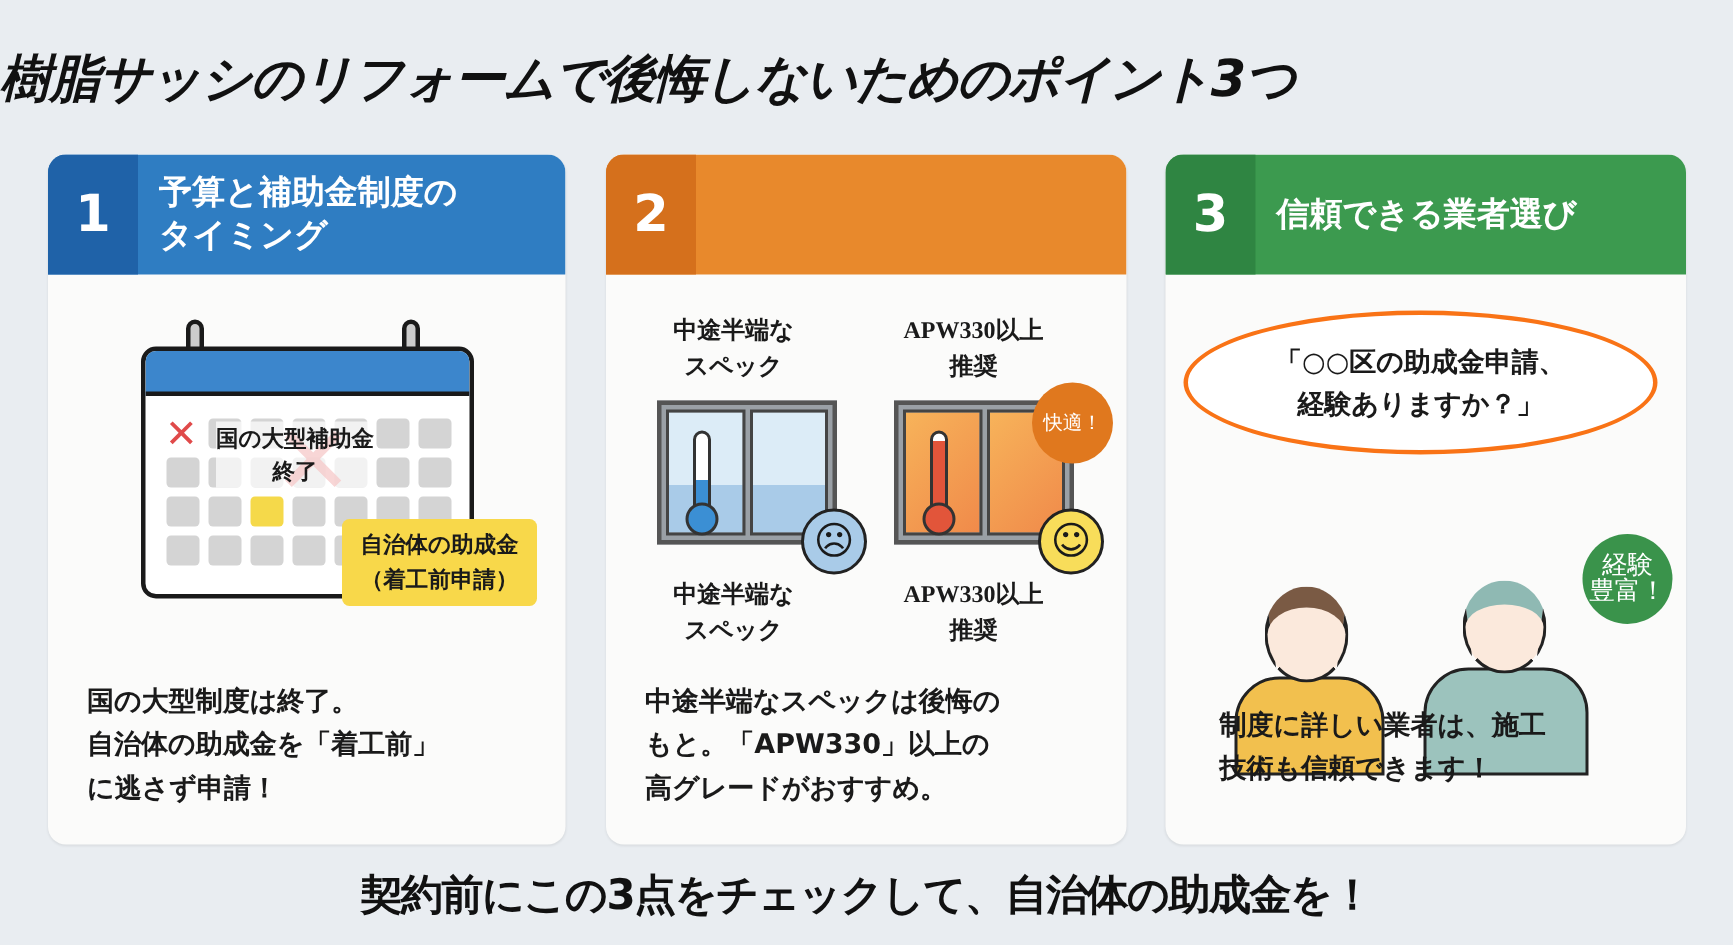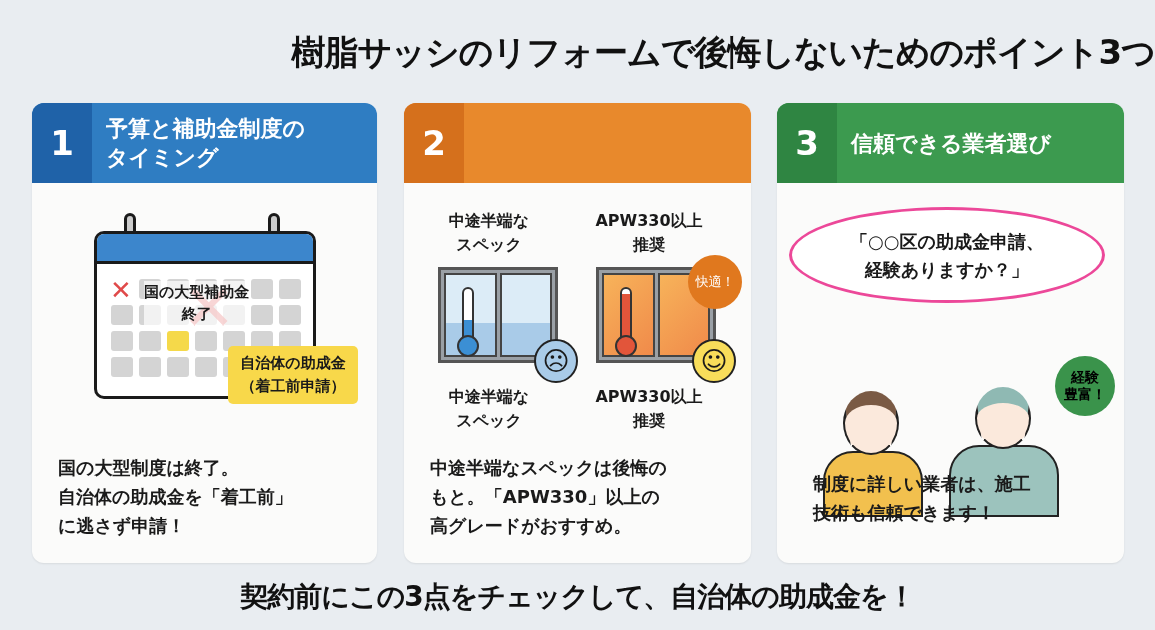--- a/index.html
+++ b/index.html
@@ -5,22 +5,23 @@
   * { box-sizing: border-box; margin: 0; padding: 0; }
   html, body { width: 1155px; height: 630px; overflow: hidden; }
   body {
     background: #e9edf1;
     font-family: "DejaVu Sans", "Liberation Sans", sans-serif;
     color: #1a1a1a;
     position: relative;
   }
   .title {
     position: absolute; left: 0; top: 30px; width: 1155px;
-    text-align: right; font-size: 34px; font-weight: bold; letter-spacing: -1px;
+    text-align: left; font-size: 34px; font-weight: bold; letter-spacing: -1px;
     color: #111;
+    font-style: italic;
   }
   .footer {
     position: absolute; left: 0; top: 578px; width: 1155px;
     text-align: center; font-size: 28px; font-weight: bold; letter-spacing: -1px;
     color: #111;
   }
   .card {
     position: absolute; top: 103px; height: 460px;
     background: #fbfbfa; border-radius: 12px; overflow: hidden;
     box-shadow: 0 1px 2px rgba(0,0,0,0.08);
@@ -57,21 +58,21 @@
   .xmark { position: absolute; color: #e04a4a; font-weight: bold; }
   .yellow-tag {
     position: absolute; left: 196px; top: 243px; width: 130px; height: 58px;
     background: #f8d84a; border-radius: 5px; font-size: 15px; font-weight: bold;
     text-align: center; line-height: 23px; padding-top: 6px; white-space: pre-line;
   }
   
   .c2 { left: 404px; width: 347px; }
   .c2 .card-header { background: #e8892c; }
   .c2 .num { background: #d5701c; }
-  .spec { position: absolute; font-size: 16px; font-weight: bold; text-align: center; line-height: 24px; white-space: pre-line; width: 130px; }
+  .spec { position: absolute; font-size: 16px; font-weight: bold; text-align: center; line-height: 24px; white-space: pre-line; width: 130px; font-family: Liberation Serif, serif; }
   .window {
     position: absolute; top: 164px; width: 120px; height: 96px; border: 3px solid #555;
     background: #9aa0a6; display: flex; gap: 3px; padding: 3px;
   }
   .pane { flex: 1; border: 2px solid #444; position: relative; }
   .cold .pane { background: linear-gradient(#dcecf7 60%, #a9cbe8 60%); }
   .warm .pane { background: linear-gradient(135deg, #f7b35a, #f08a4a); }
   .thermo { position: absolute; left: 16px; top: 12px; width: 12px; height: 56px; border: 2px solid #333; border-radius: 6px; background: #fff; }
   .bulb { position: absolute; left: 11px; top: 60px; width: 22px; height: 22px; border-radius: 50%; border: 2px solid #333; }
   .face {
@@ -82,30 +83,30 @@
     position: absolute; left: 284px; top: 152px; width: 54px; height: 54px; border-radius: 50%;
     background: #e0781e; color: #fff; font-size: 13px; font-weight: normal;
     display: flex; align-items: center; justify-content: center;
   }
   
   .c3 { left: 777px; width: 347px; }
   .c3 .card-header { background: #3c9a4f; }
   .c3 .num { background: #2f8542; }
   .bubble {
     position: absolute; left: 12px; top: 104px; width: 316px; height: 96px;
-    border: 3px solid #ec4899; border-radius: 50%; background: #fff;
+    border: 3px solid #f97316; border-radius: 50%; background: #fff;
     font-size: 18px; font-weight: bold; text-align: center; line-height: 28px;
     padding-top: 18px; white-space: pre-line;
   }
   .person { position: absolute; }
   .head { position: absolute; border-radius: 50%; border: 2px solid #222; background: #fbe9dc; }
   .torso { position: absolute; border: 2px solid #222; border-radius: 30px 30px 0 0; }
   .badge-exp {
     position: absolute; left: 278px; top: 253px; width: 60px; height: 60px; border-radius: 50%;
-    background: #3a934b; color: #000000; font-size: 14px; font-weight: bold; line-height: 17px;
+    background: #3a934b; color: #ffffff; font-size: 17px; font-weight: normal; line-height: 17px;
     display: flex; align-items: center; justify-content: center; text-align: center; white-space: pre-line;
   }
 </style>
 </head>
 <body>
 
 <div class="title">樹脂サッシのリフォームで後悔しないためのポイント3つ</div>
 
 <div class="card c1">
   <div class="card-header">

